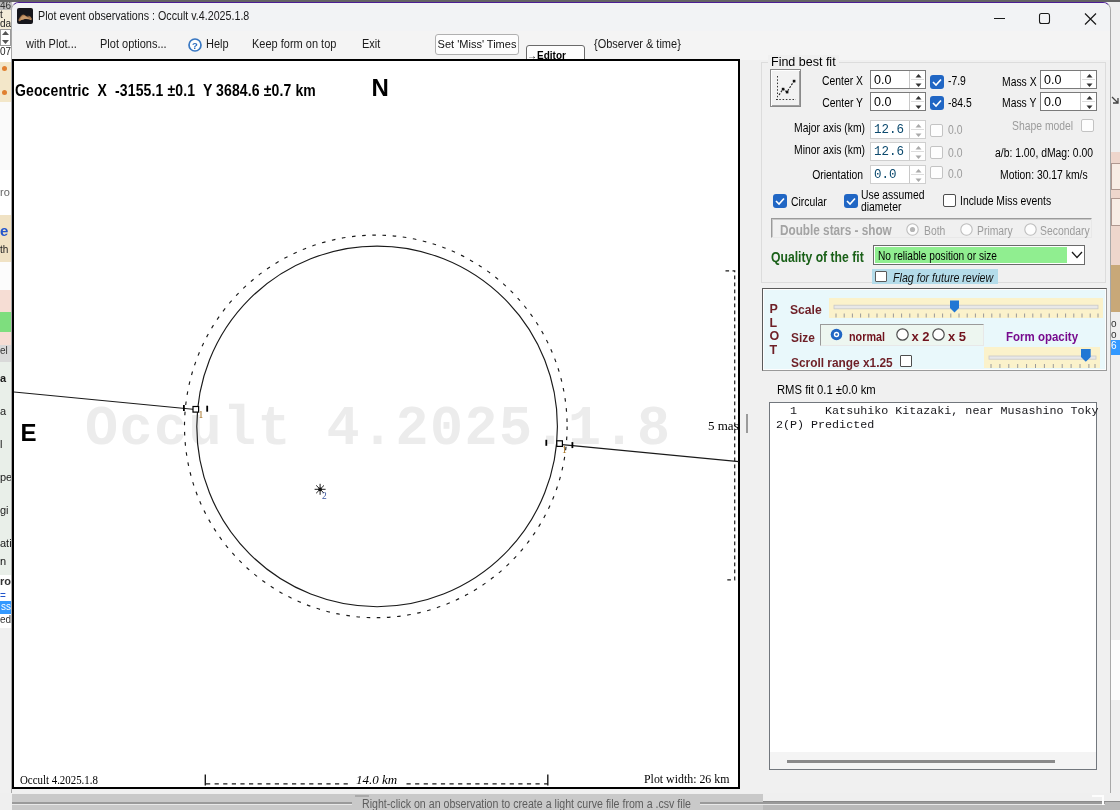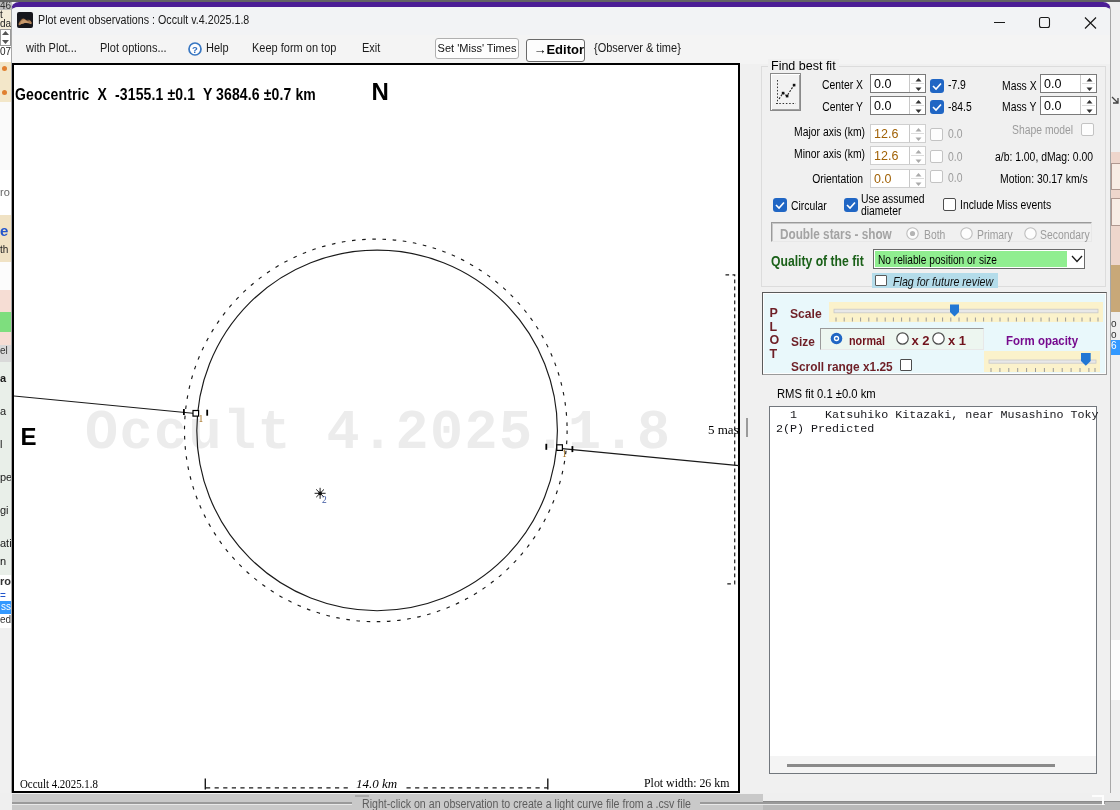--- a/index.html
+++ b/index.html
@@ -6,38 +6,38 @@
 html,body { width:1120px; height:810px; overflow:hidden; }
 body { position:relative; font-family:"Liberation Sans",sans-serif; background:#f0f0f0; }
 .abs { position:absolute; }
 #topline { position:absolute; left:0; top:0; width:1120px; height:2px; background:#636363; z-index:5; }
 
 #lsliver { position:absolute; left:0; top:0; width:12px; height:793px; background:#f0f0f0; z-index:1; overflow:hidden; font-family:"Liberation Sans",sans-serif; }
 #rsliver { position:absolute; left:1111px; top:0; width:9px; height:810px; background:#efefef; z-index:1; overflow:hidden; }
 #bstrip  { position:absolute; left:0; top:793px; width:1120px; height:17px; background:#efefef; z-index:2; overflow:hidden; }
 
 #win { position:absolute; left:11px; top:2px; width:1100px; height:791px; background:#f0f0f0;
-  border-left:1px solid #a8a8a8; border-right:1px solid #a8a8a8; border-top:5px solid #4c1d95;
+  border-left:1px solid #a8a8a8; border-right:1px solid #a8a8a8; border-top:1px solid #4c1d95;
   border-radius:8px 8px 0 0; z-index:10; overflow:hidden; }
 #titlebar { position:absolute; left:0; top:0; width:100%; height:28px; background:#f2f3f5; }
 #menubar { position:absolute; left:0; top:28px; width:100%; height:29px; background:#f4f4f4; }
 .mi { position:absolute; top:5.5px; font-size:12.5px; color:#1b1b1b; white-space:nowrap; transform:scaleX(0.88); transform-origin:0 50%; }
 
 #plot { position:absolute; left:0px; top:56px; width:728px; height:730px; background:#fff; border:2px solid #000; }
 
 #rp { position:absolute; left:728px; top:0px; width:371px; height:791px; }
 .lbl { position:absolute; font-size:12.5px; color:#000; white-space:nowrap; transform:scaleX(0.83); transform-origin:0 50%; }
 .lblr { transform-origin:100% 50%; }
 .glbl { position:absolute; font-size:12.5px; color:#9c9c9c; white-space:nowrap; transform:scaleX(0.83); transform-origin:0 50%; }
 .spin { position:absolute; width:56px; height:19px; background:#fff; border:1px solid #7a7a7a; font-size:12.5px; }
 .spin span.v { position:absolute; left:3px; top:2px; }
 .spin .btns { position:absolute; right:0; top:0; width:16px; height:100%; border-left:1px solid #c8c8c8; }
 .spin .btns::after { content:""; position:absolute; left:1px; right:1px; top:8.5px; height:1px; background:#dcdcdc; }
 .spin .btns svg { position:absolute; left:4px; }
-.spind { border-color:#cfcfcf; color:#a16207; }
+.spind { border-color:#cfcfcf; color:#0c4a6e;font-family:Liberation Mono, monospace; }
 .cb { position:absolute; width:13px; height:13px; border:1px solid #4d4d4d; border-radius:2px; background:#fff; }
 .cbc { position:absolute; width:14px; height:14px; border-radius:3px; background:#2066c4; }
 .cbd { position:absolute; width:13px; height:13px; border:1px solid #c3c3c3; border-radius:2px; background:#fdfdfd; }
 .maroon { color:#6e1f26; font-weight:bold; }
 </style>
 </head>
 <body>
 <div id="topline"></div>
 <div id="lsliver">
   <div class="abs" style="left:0;top:0;width:12px;height:10px;background:#bdbdbd;"></div>
@@ -115,21 +115,21 @@
     <div class="mi" style="left:13.5px;">with Plot...</div>
     <div class="mi" style="left:88px;">Plot options...</div>
     <svg class="abs" style="left:176px;top:6.5px;" width="14" height="14">
         <circle cx="7" cy="7" r="6" fill="#fdfdfd" stroke="#3877c2" stroke-width="1.7"></circle>
         <text x="7" y="10.5" font-size="9.5" font-weight="bold" fill="#2a6bbf" text-anchor="middle" font-family="Liberation Sans">?</text>
       </svg>
     <div class="mi" style="left:194px;">Help</div>
     <div class="mi" style="left:240px;">Keep form on top</div>
     <div class="mi" style="left:350px;">Exit</div>
     <div class="abs" style="left:423px;top:2.5px;width:84px;height:21px;background:#fdfdfd;border:1px solid #b0b0b0;border-radius:3px;font-size:11px;color:#111;text-align:center;line-height:19px;white-space:nowrap;">Set 'Miss' Times</div>
-    <div class="abs" style="left:514px;top:4px;width:59px;height:23px;background:#fdfdfd;border:1.5px solid #6a6a6a;border-radius:3px;font-size:13px;font-weight:bold;color:#000;text-align:right;line-height:20px;">→Editor</div>
+    <div class="abs" style="left:514px;top:14px;width:59px;height:23px;background:#fdfdfd;border:1.5px solid #6a6a6a;border-radius:3px;font-size:10px;font-weight:bold;color:#000;text-align:left;line-height:20px;">→Editor</div>
     <div class="mi" style="left:582px;top:6px;font-size:12.5px;">{Observer &amp; time}</div>
   </div>
   <div id="plot">
 
     <div class="abs" style="left:71px;top:341px;font-family:'Liberation Mono',monospace;font-weight:bold;font-size:55px;line-height:55px;letter-spacing:1.5px;color:#ececec;white-space:nowrap;">Occult 4.2025.1.8</div>
     <svg class="abs" style="left:0;top:1px;" width="725" height="727" viewBox="0 0 725 727">
 
       <circle cx="361.8" cy="364.4" r="191.3" fill="none" stroke="#1a1a1a" stroke-width="1.15" stroke-dasharray="3.6 6.6"></circle>
 
       <circle cx="363.1" cy="364.4" r="180.3" fill="none" stroke="#1a1a1a" stroke-width="1.15"></circle>
@@ -372,21 +372,21 @@
         <circle cx="6.5" cy="6.5" r="1.3" fill="#2066c4"></circle>
       </svg>
     <div class="maroon abs" style="left:108.5px;top:325.5px;font-size:13px;color:#70121c;transform:scaleX(0.83);transform-origin:0 50%;">normal</div>
     <svg class="abs" style="left:156px;top:324.5px;" width="13" height="13">
         <circle cx="6.5" cy="6.5" r="5.7" fill="#fff" stroke="#4d4d4d" stroke-width="1.2"></circle>
       </svg>
     <div class="maroon abs" style="left:171.5px;top:325.5px;font-size:13px;color:#70121c;">x 2</div>
     <svg class="abs" style="left:192px;top:324.5px;" width="13" height="13">
         <circle cx="6.5" cy="6.5" r="5.7" fill="#fff" stroke="#4d4d4d" stroke-width="1.2"></circle>
       </svg>
-    <div class="maroon abs" style="left:208px;top:325.5px;font-size:13px;color:#70121c;">x 1</div>
+    <div class="maroon abs" style="left:208px;top:325.5px;font-size:13px;color:#70121c;">x 5</div>
     <div class="abs" style="left:266px;top:326px;font-size:13.5px;font-weight:bold;color:#770b8e;transform:scaleX(0.85);transform-origin:0 50%;white-space:nowrap;">Form opacity</div>
     <div class="maroon abs" style="left:51px;top:352px;font-size:13.5px;transform:scaleX(0.88);transform-origin:0 50%;white-space:nowrap;">Scroll range x1.25</div>
     <div class="abs" style="left:159.5px;top:351.5px;width:12px;height:12px;background:#fff;border:1.2px solid #4d4d4d;border-radius:1px;"></div>
     <svg class="abs" style="left:244px;top:344px;" width="116" height="23">
       <rect x="5" y="9" width="107" height="3.2" fill="#e8e8e8" stroke="#c8c8c8" stroke-width="0.8"></rect>
       <g stroke="#9a9a9a" stroke-width="1">
         <line x1="7" y1="17" x2="7" y2="21"></line>
           <line x1="15.9" y1="17" x2="15.9" y2="21"></line>
           <line x1="24.8" y1="17" x2="24.8" y2="21"></line>
           <line x1="33.7" y1="17" x2="33.7" y2="21"></line>

